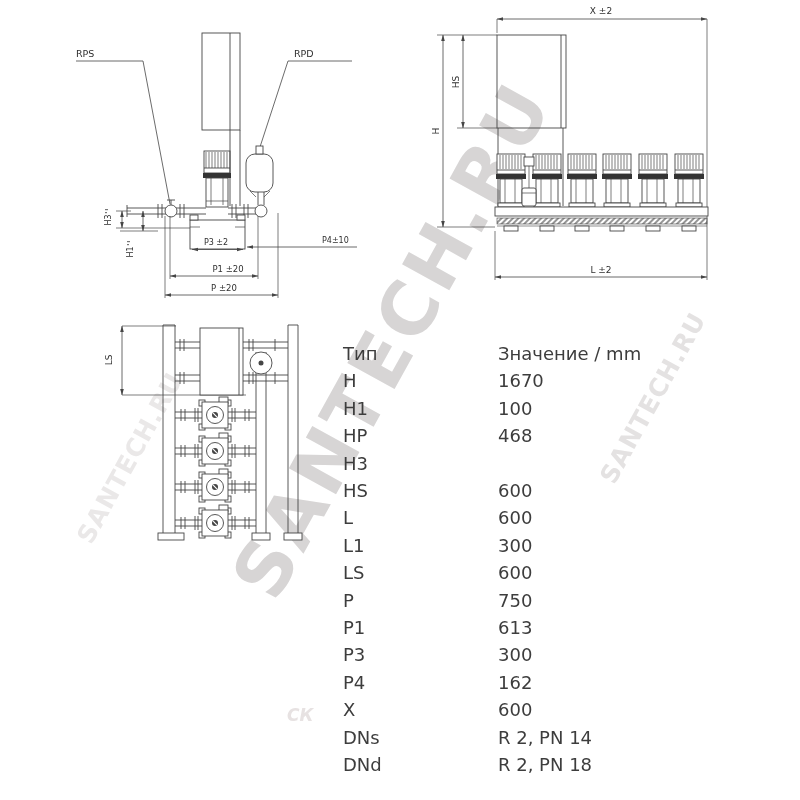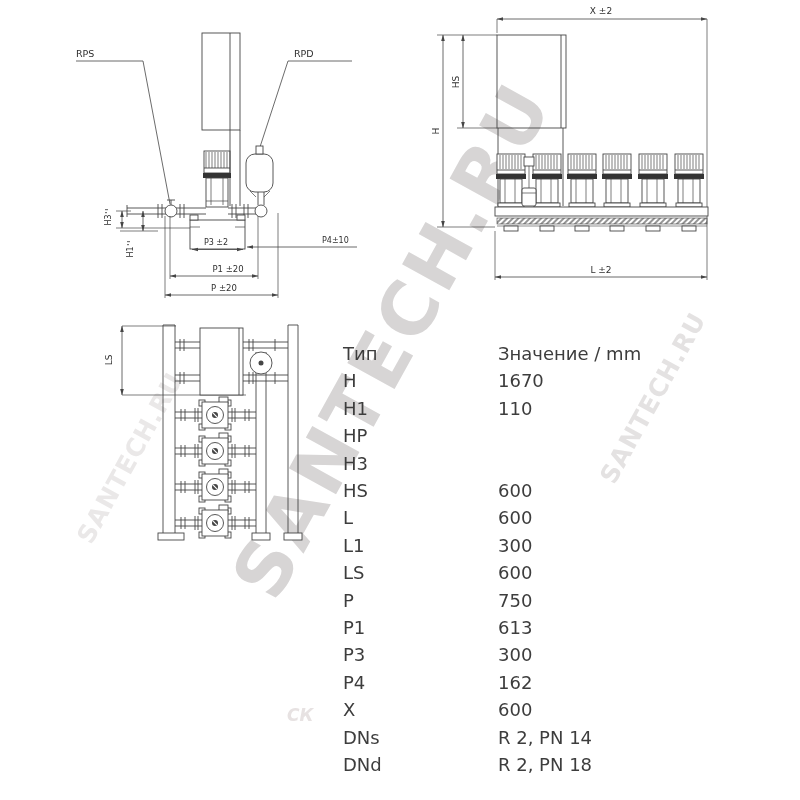--- a/index.html
+++ b/index.html
@@ -277,24 +277,25 @@
   <div class="trow">
     <span class="tc1">Тип</span>
     <span class="tc2">Значение / mm</span>
   </div>
   <div class="trow">
       <span class="tc1">H</span>
       <span class="tc2">1670</span>
     </div>
   <div class="trow">
       <span class="tc1">H1</span>
-      <span class="tc2">110</span>
+      <span class="tc2">100</span>
     </div>
   <div class="trow">
       <span class="tc1">HP</span>
+      <span class="tc2">468</span>
     </div>
   <div class="trow">
       <span class="tc1">H3</span>
     </div>
   <div class="trow">
       <span class="tc1">HS</span>
       <span class="tc2">600</span>
     </div>
   <div class="trow">
       <span class="tc1">L</span>

